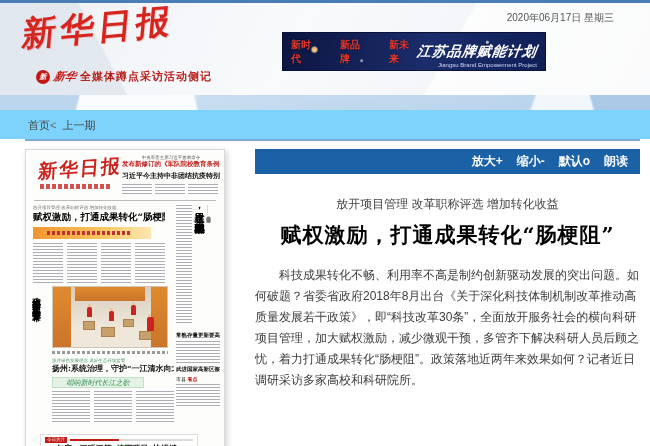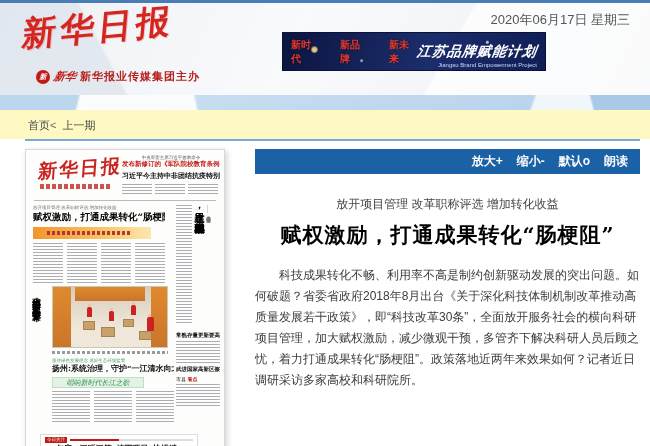--- a/index.html
+++ b/index.html
@@ -14,21 +14,21 @@
       linear-gradient(62deg, rgba(219,226,235,.65) 0 18%, transparent 18.4%),
       linear-gradient(115deg,#eef1f5 0%,#f8fafc 45%,#edf0f4 100%); }
   .masthead { position:absolute; left:22px; top:2px; font-family:"DejaVu Serif","Liberation Serif",serif;
     font-weight:bold; font-size:34px; color:#d6251f; transform:rotate(-5deg) skewX(-10deg);
     letter-spacing:4px; text-shadow:1px 1px 0 rgba(214,37,31,.25); cursor:pointer; }
   .organizer { position:absolute; left:36px; top:66px; display:flex; align-items:center; gap:4px; }
   .org-badge { width:14px; height:14px; border-radius:50%; background:#c11b17; color:#fff;
     font-size:7px; line-height:14px; text-align:center; font-style:italic; font-weight:bold; }
   .org-mark { color:#c11b17; font-family:"DejaVu Serif",serif; font-style:italic; font-weight:bold; font-size:11px; transform:skewX(-12deg); }
   .org-text { color:#b5221d; font-weight:bold; font-size:11px; letter-spacing:1px; }
-  .hdr-date { position:absolute; right:20px; top:8px; font-size:13px; color:#555; }
+  .hdr-date { position:absolute; right:36px; top:8px; font-size:10px; color:#555; }
 
   .banner { position:absolute; left:283px; top:30px; width:262px; height:37px; cursor:pointer;
     background-image:
       radial-gradient(circle at 12% 45%, rgba(255,215,140,.9) 0 2px, transparent 4px),
       radial-gradient(circle at 30% 75%, rgba(255,255,255,.5) 0 1px, transparent 2px),
       radial-gradient(circle at 78% 25%, rgba(255,255,255,.7) 0 1px, transparent 2px),
       radial-gradient(circle at 92% 60%, rgba(180,200,255,.6) 0 1px, transparent 2px),
       linear-gradient(100deg,#0c1540,#1c2d6c 55%,#0f1e55);
     display:flex; align-items:center; padding:0 8px; box-shadow:0 0 0 1px #0a123a; }
   .banner-slogans { display:flex; gap:21px; }
@@ -40,21 +40,21 @@
 
   .polyband { height:15px;
     background:
       linear-gradient(105deg,#bcd6ee 12%, transparent 12.4%),
       linear-gradient(255deg,#a9c9e7 9%, transparent 9.4%),
       linear-gradient(78deg, rgba(255,255,255,.9) 30%, transparent 30.5%),
       linear-gradient(290deg, rgba(255,255,255,.8) 18%, transparent 18.5%),
       linear-gradient(170deg,#cfe2f4,#b5d1ea); }
 
   
-  .crumbs { padding:8px 0 6px 28px; font-size:11px; color:#444; background:#fef9c3; }
+  .crumbs { padding:8px 0 6px 28px; font-size:11px; color:#444; background:#7dd3fc; }
   .crumbs a { color:#444; text-decoration:none; cursor:pointer; }
   .crumb-sep { margin:0 3px 0 0; color:#666; }
   .blue-rule { margin-left:25px; margin-right:10px; border:none; border-top:2px solid #7aa9d8; }
 
   
   .main { display:flex; padding:8px 10px 0 25px; gap:30px; }
 
   
   .fp { position:relative; width:200px; height:312px; background:#fdfdfc;
     border:1px solid #d8d8d8; box-shadow:2px 2px 6px rgba(0,0,0,.18); cursor:pointer; flex:none; }
@@ -133,21 +133,21 @@
 </head>
 <body>
 
 <div class="page">
 
   <div class="hdr">
     <div class="masthead">新华日报</div>
     <div class="organizer">
       <span class="org-badge">新</span>
       <span class="org-mark">新华</span>
-      <span class="org-text">新华报业传媒集团主办</span>
+      <span class="org-text">全媒体蹲点采访活动侧记</span>
     </div>
     <div class="hdr-date">2020年06月17日 星期三</div>
 
     <div class="banner">
       <div class="banner-slogans">
         <span>新时代</span>
         <span>新品牌</span>
         <span>新未来</span>
       </div>
       <div class="banner-title">江苏品牌赋能计划</div>

